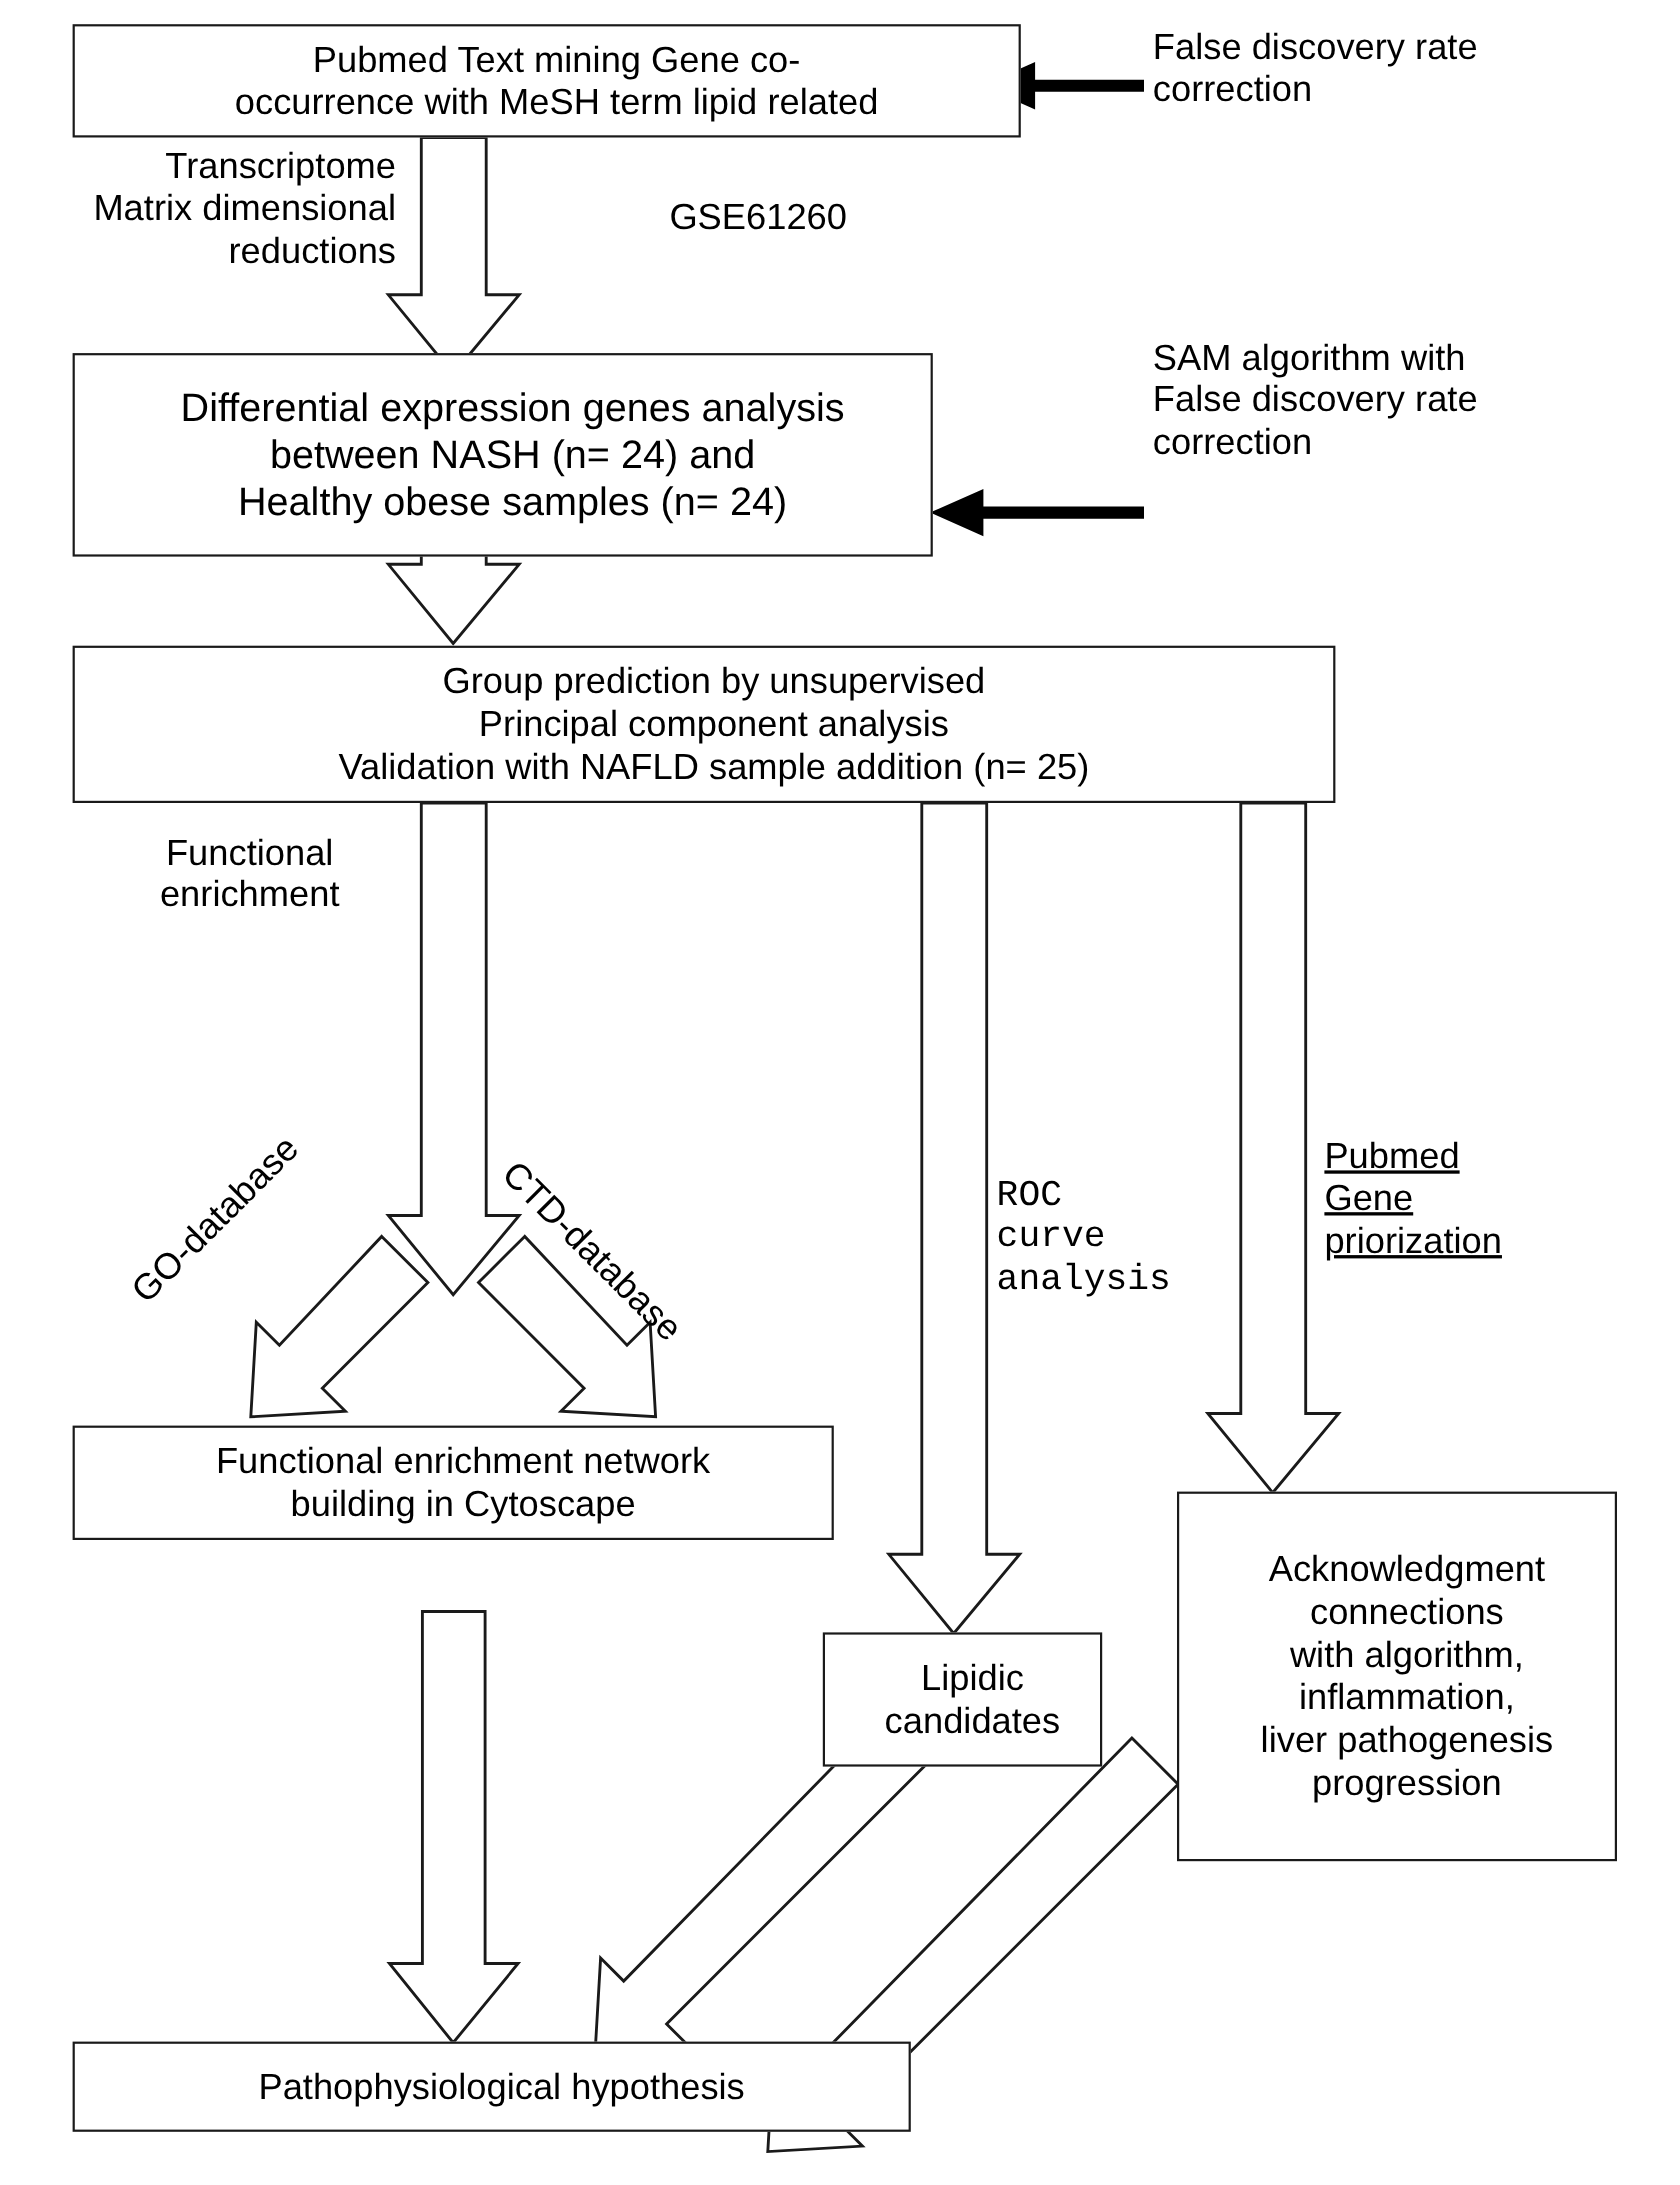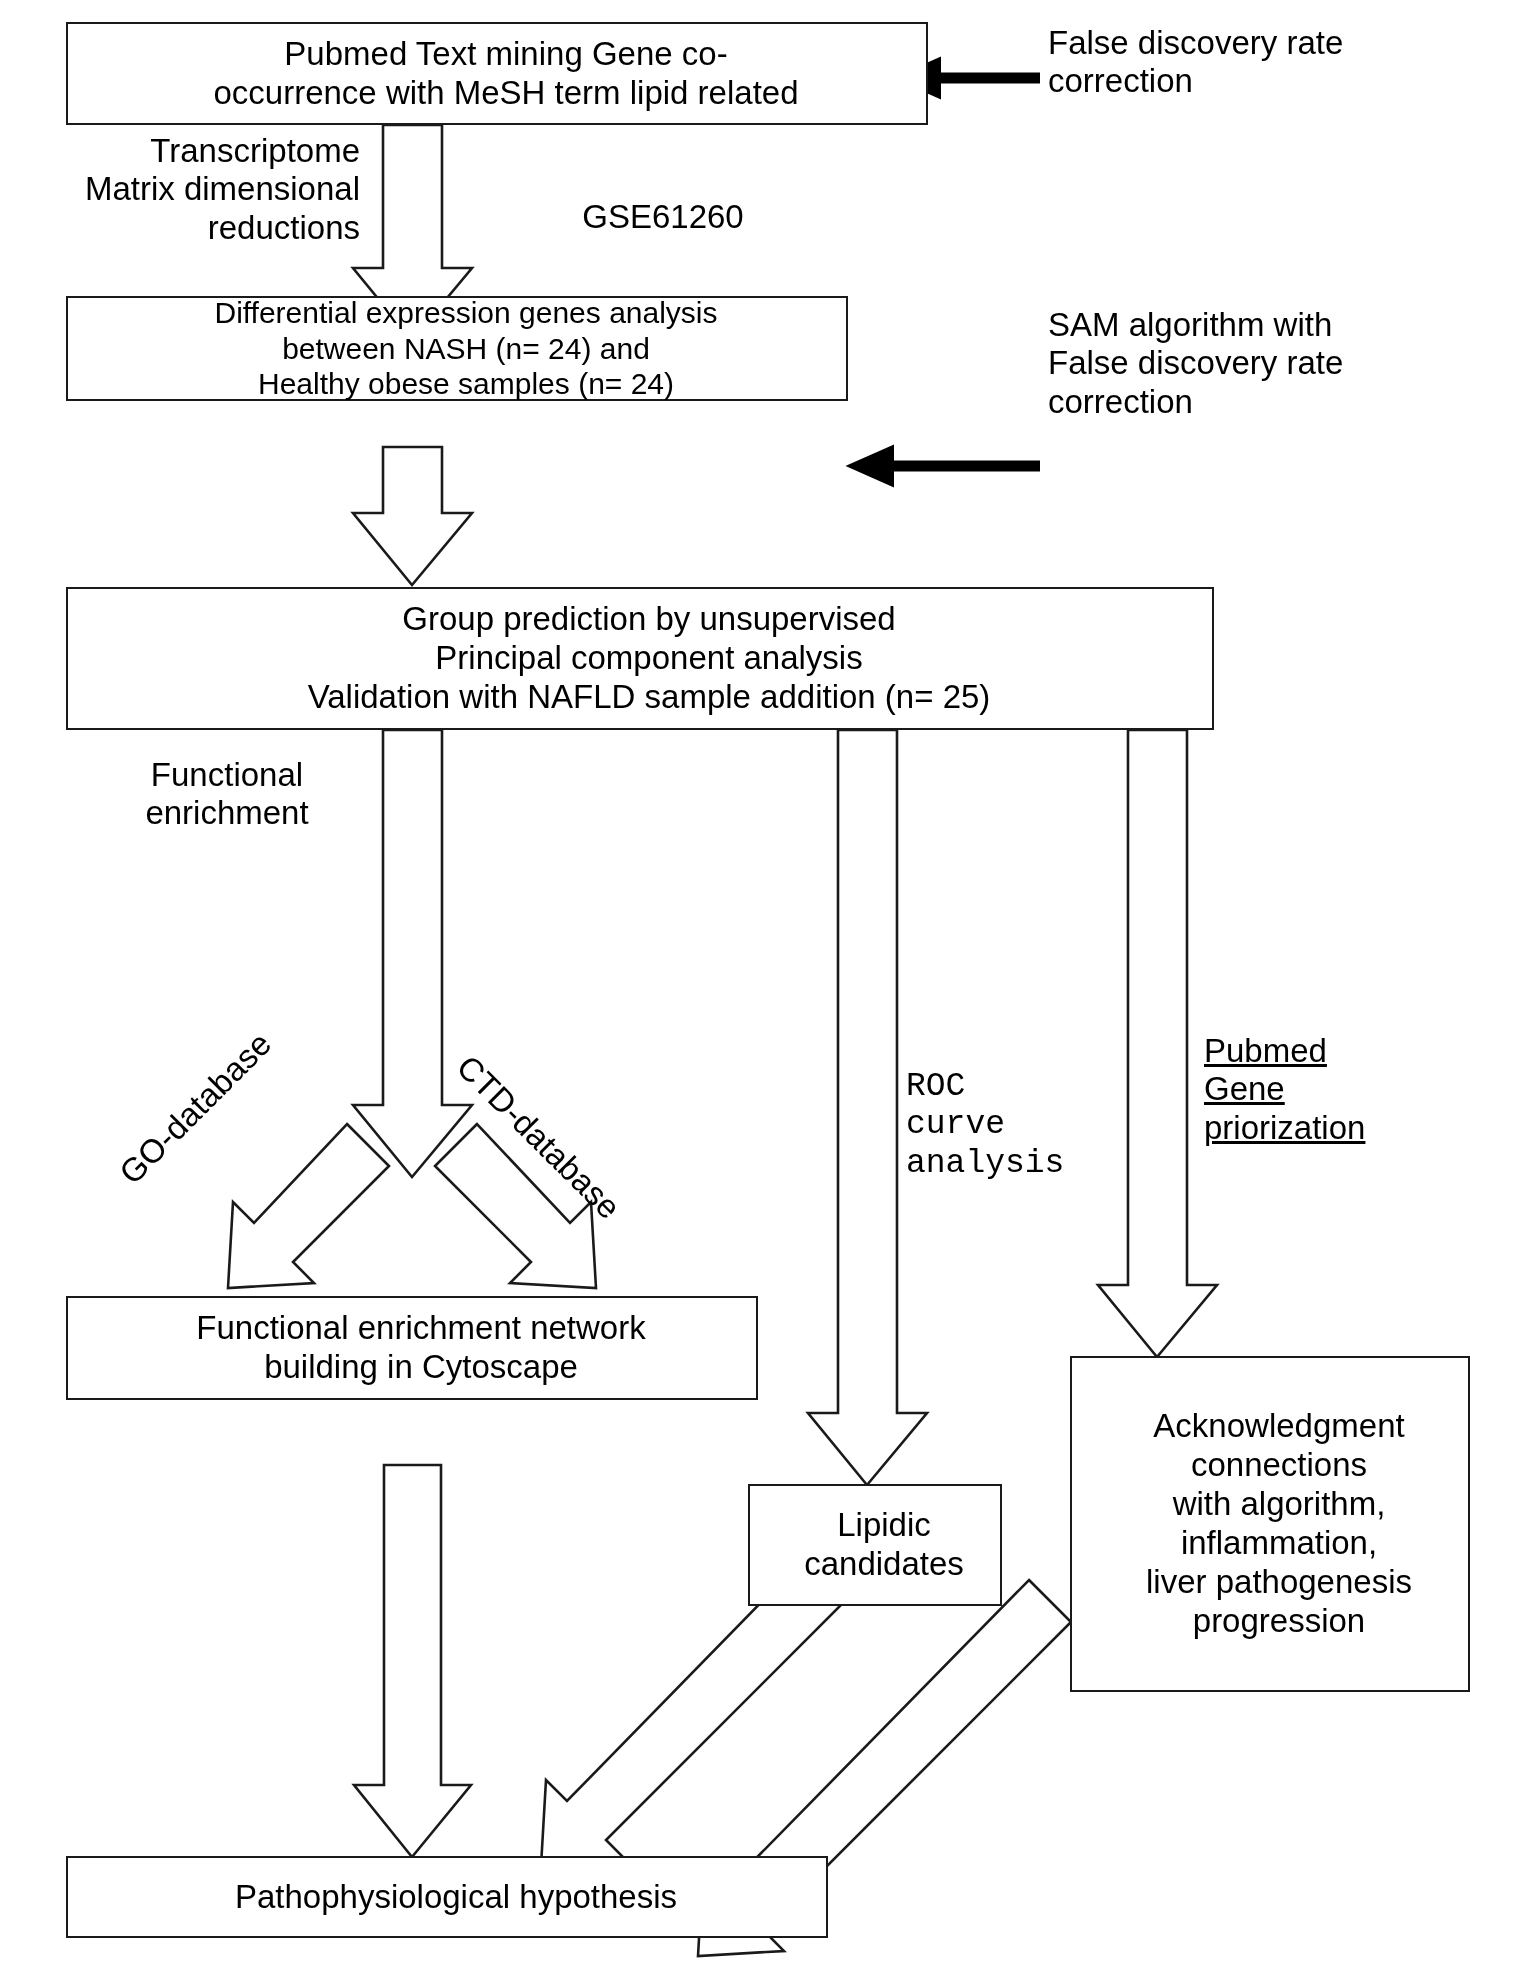--- a/index.html
+++ b/index.html
@@ -88,21 +88,21 @@
       <polygon points="822,1540 864,1582 606,1840 627,1861 541,1866 546,1780 567,1801"></polygon>
 
       <polygon points="1029,1580 1071,1622 763,1930 784,1951 698,1956 703,1870 724,1891"></polygon>
 
     </g>
   </svg>
 
   <div class="node" style="left:66px; top:22px; width:862px; height:103px; font-size:33px;">Pubmed  Text mining  Gene co-
 occurrence with MeSH term lipid related</div>
 
-  <div class="node" style="left:66px; top:296px; width:782px; height:105px; font-size:30px;">Differential expression genes analysis
+  <div class="node" style="left:66px; top:321px; width:782px; height:185px; font-size:36px;">Differential expression genes analysis
 between NASH (n= 24) and
 Healthy obese samples (n= 24)</div>
 
   <div class="node" style="left:66px; top:587px; width:1148px; height:143px; font-size:33px;">Group prediction by unsupervised
 Principal component analysis
 Validation with NAFLD sample addition (n= 25)</div>
 
   <div class="node" style="left:66px; top:1296px; width:692px; height:104px; font-size:33px;">Functional enrichment network
 building  in Cytoscape</div>
 
@@ -118,21 +118,21 @@
 
   <div class="node" style="left:66px; top:1856px; width:762px; height:82px; font-size:33px;">Pathophysiological hypothesis</div>
 
   <div class="lbl" style="left:1048px; top:24px; width:420px; font-size:33px; text-align:left;">False discovery rate
 correction</div>
 
   <div class="lbl" style="left:14px; top:132px; width:346px; font-size:33px; text-align:right;">Transcriptome
 Matrix dimensional
 reductions</div>
 
-  <div class="lbl" style="left:528px; top:178px; width:270px; font-size:33px; text-align:center;margin-top:20px;">GSE61260</div>
+  <div class="lbl" style="left:500px; top:178px; width:270px; font-size:33px; text-align:right;">GSE61260</div>
 
   <div class="lbl" style="left:1048px; top:306px; width:430px; font-size:33px; text-align:left;">SAM algorithm  with
 False discovery rate
 correction</div>
 
   <div class="lbl" style="left:86px; top:756px; width:282px; font-size:33px; text-align:center;">Functional
 enrichment</div>
 
   <div class="lbl rot-go" style="left:112px; top:1165px; font-size:33px; white-space:nowrap;">GO-database</div>
 

